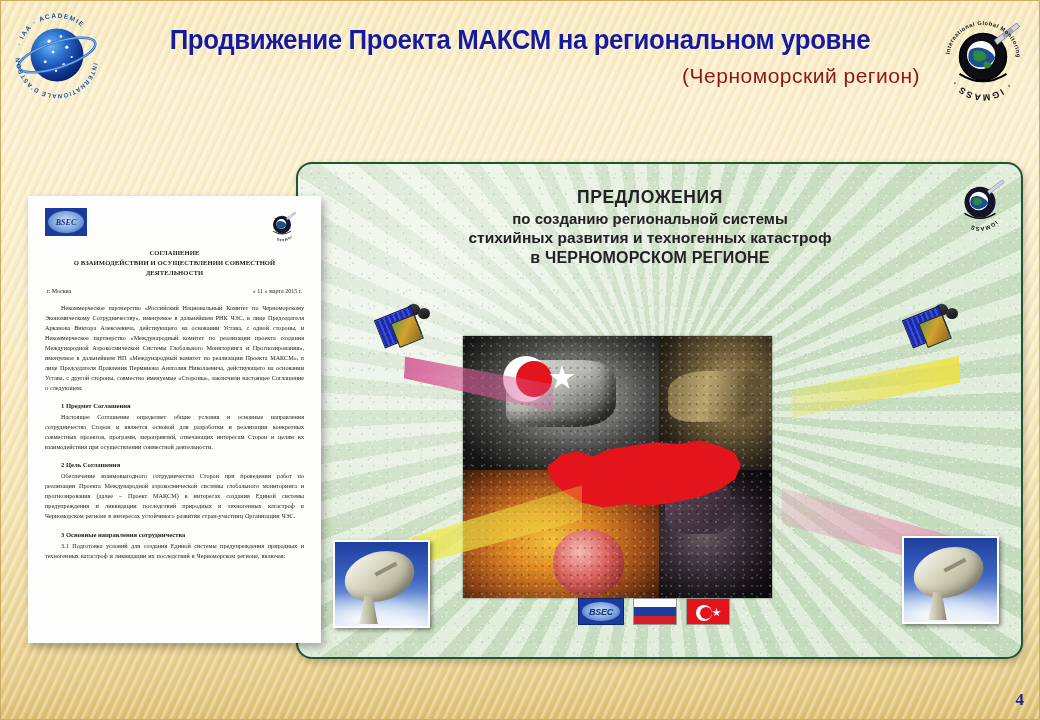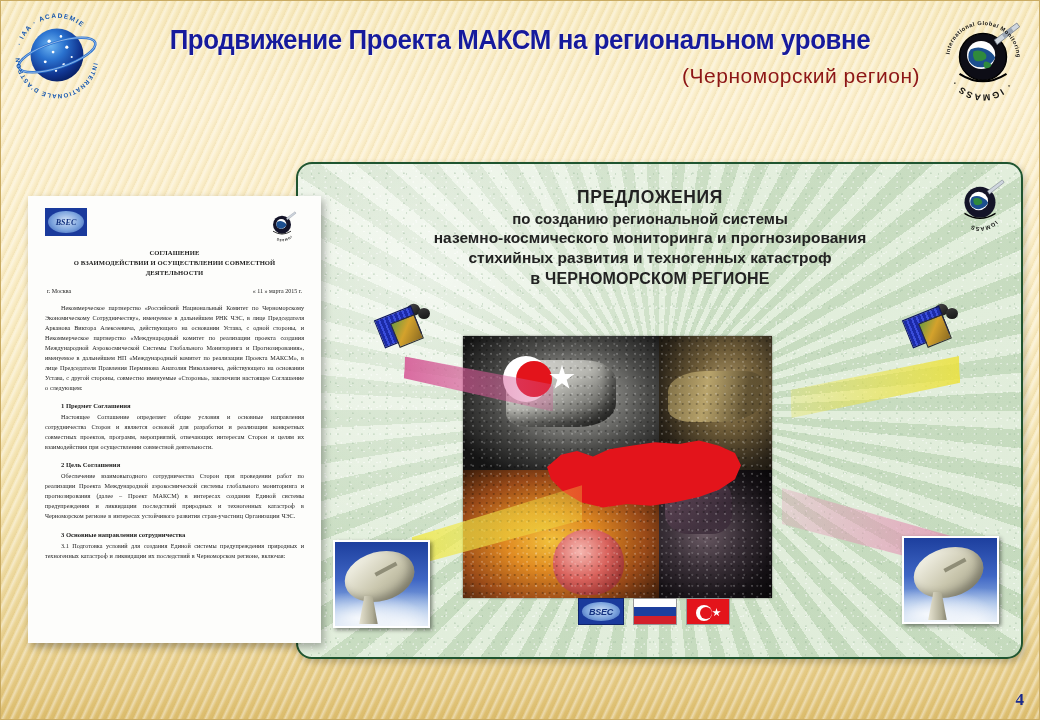--- a/index.html
+++ b/index.html
@@ -470,21 +470,20 @@
       </svg>
     </div>
   </div>
 
   <div class="green-panel">
     <div class="panel-noise"></div>
 
     <div class="panel-title">
       <div class="l1">ПРЕДЛОЖЕНИЯ</div>
       <div class="l2">по созданию региональной системы</div>
-      <div class="l3">наземно-космического мониторинга и прогнозирования</div>
       <div class="l4">стихийных развития и техногенных катастроф</div>
       <div class="l5">в ЧЕРНОМОРСКОМ  РЕГИОНЕ</div>
     </div>
 
     <div class="igmass-logo-panel">
       <svg viewBox="0 0 100 100" width="62" height="62" aria-hidden="true">
         <defs>
           <path id="igpArcBot" d="M 84,58 A 34,34 0 0 1 16,58"></path>
         </defs>
         <circle cx="50" cy="52" r="25" fill="#141428"></circle>

